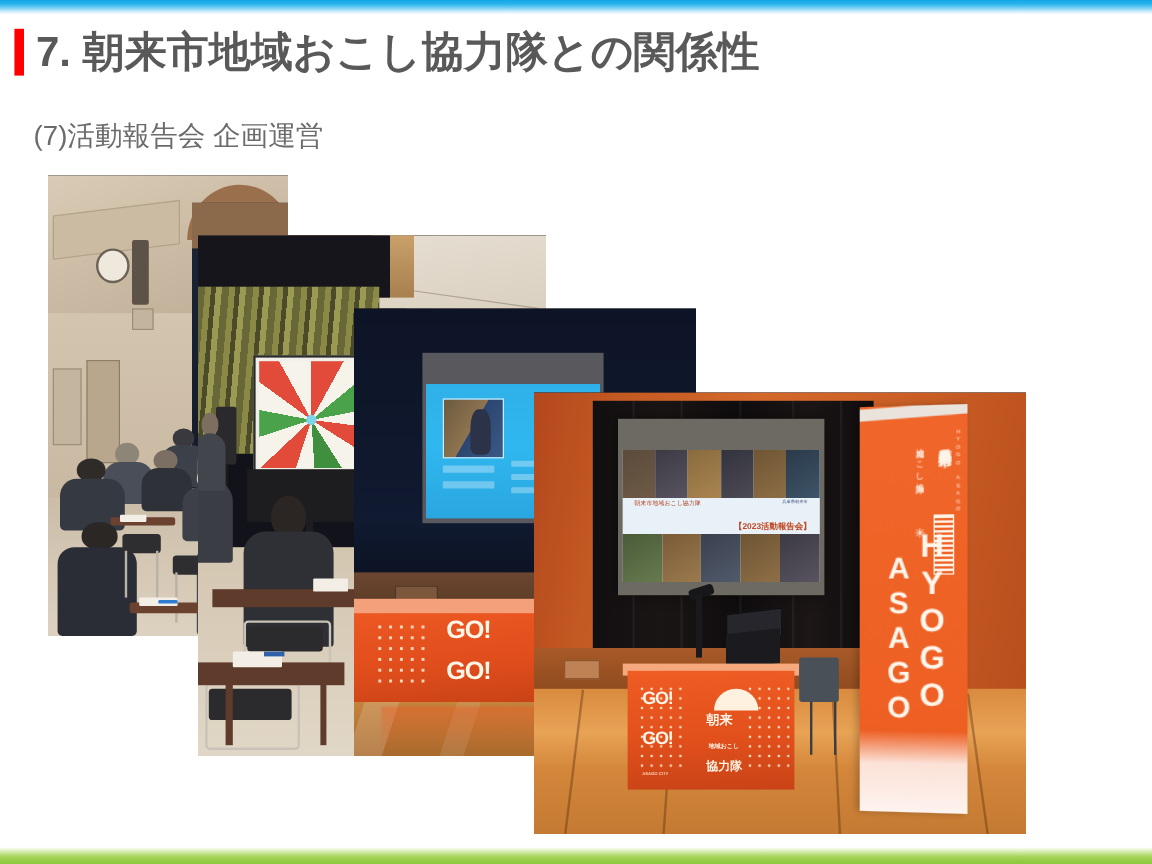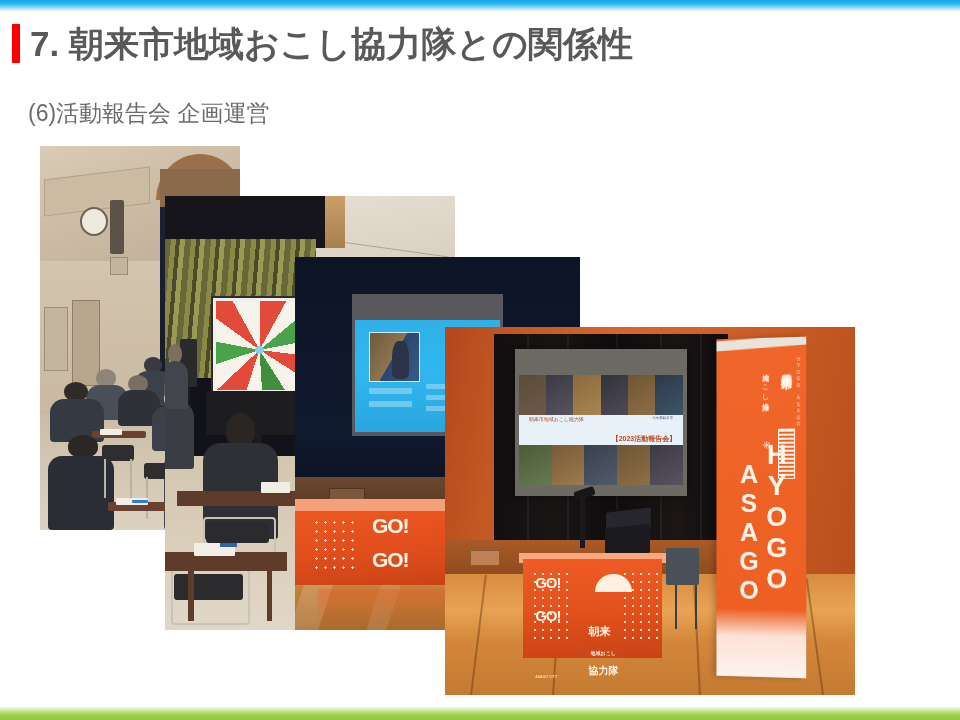--- a/index.html
+++ b/index.html
@@ -381,21 +381,20 @@
     position: absolute; color: #fff4e6; font-weight: bold;
     letter-spacing: -1px;
   }
   .p4-asago-mark {
     position: absolute; left: 36.5%; top: 67%; width: 9%; height: 5%;
     background: #fff1df; border-radius: 50% 50% 0 0 / 100% 100% 0 0;
   }
   .p4-jp {
     position: absolute; color: #fff2e2; font-weight: bold;
     white-space: nowrap;
-    margin-top: 32px;
   }
   .p4-laptop {
     position: absolute; left: 39%; top: 54%; width: 11%; height: 8%;
     background: #1b1b1f; transform: skewY(-6deg); border-radius: 1px;
   }
   .p4-laptop-lid {
     position: absolute; left: 39%; top: 49.5%; width: 11%; height: 6%;
     background: #26262c; border: 1px solid #0e0e10; transform: skewY(-7deg);
   }
   .p4-mic {
@@ -479,21 +478,21 @@
 </head>
 <body>
 
 <div id="top-bar"></div>
 
 <div id="heading-row">
   <div id="heading-accent"></div>
   <div id="page-title">7. 朝来市地域おこし協力隊との関係性</div>
 </div>
 
-<div id="subtitle">(6)活動報告会 企画運営</div>
+<div id="subtitle">(7)活動報告会 企画運営</div>
 
 <div class="photo" id="photo-1">
   <div class="inner">
     <div class="p1-wall2"></div>
     <div class="p1-ceiling"></div>
     <div class="p1-ceil-panel"></div>
     <div class="p1-arch"></div>
     <div class="p1-darkpanel"></div>
     <div class="p1-clock"></div>
     <div class="p1-speaker"></div>

